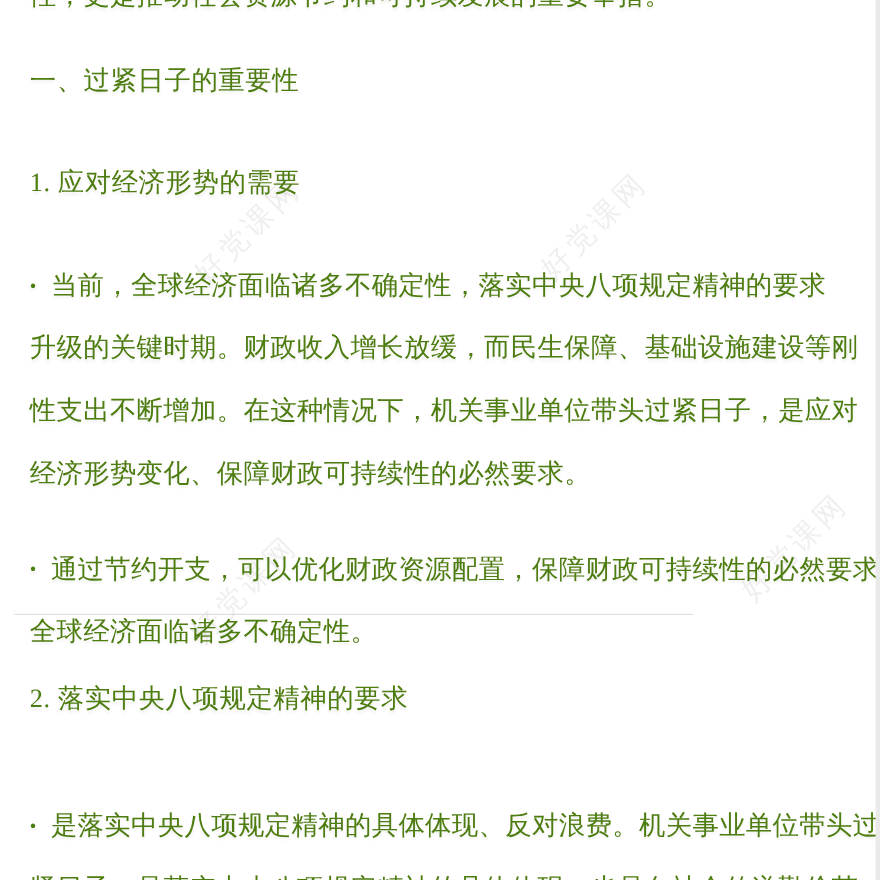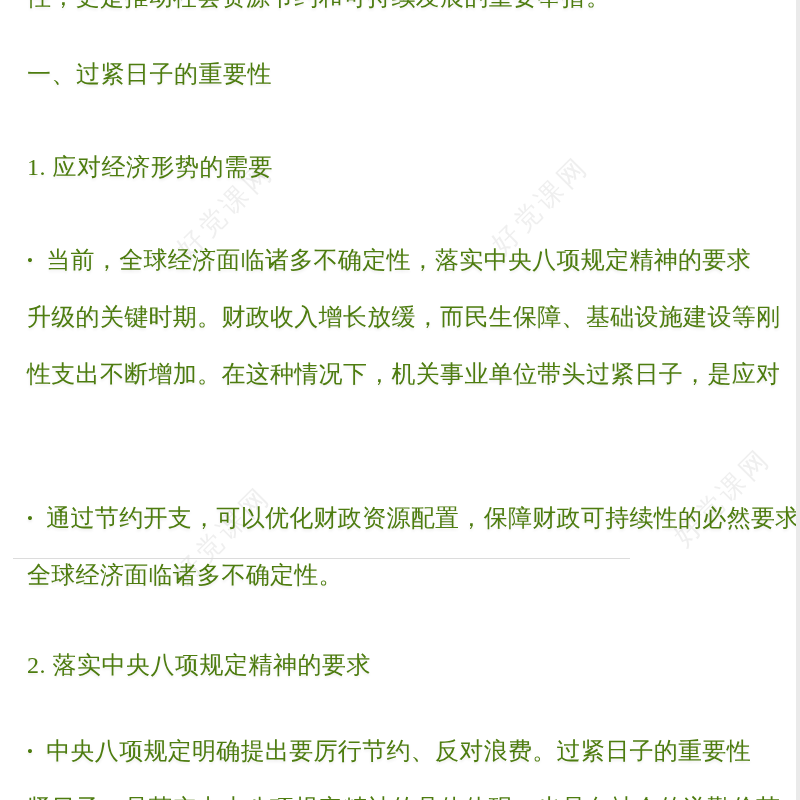--- a/index.html
+++ b/index.html
@@ -75,29 +75,30 @@
 
   <div class="line heading" style="top:59px;">一、过紧日子的重要性</div>
 
   <div class="line heading" style="top:152px;font-family:Liberation Serif, serif;">1. 应对经济形势的需要</div>
 
   <div class="line" style="top:245px;">
     <span class="bullet">•</span><span>当前，全球经济面临诸多不确定性，落实中央八项规定精神的要求</span>
   </div>
   <div class="line" style="top:359px;">性支出不断增加。在这种情况下，机关事业单位带头过紧日子，是应对</div>
   <div class="line" style="top:302px;">升级的关键时期。财政收入增长放缓，而民生保障、基础设施建设等刚</div>
+  <div class="line" style="top:416px;">经济形势变化、保障财政可持续性的必然要求。</div>
 
   <div class="line" style="top:503px;">
     <span class="bullet">•</span><span>通过节约开支，可以优化财政资源配置，保障财政可持续性的必然要求，</span>
   </div>
   <div class="hairline" style="top:558px; left:13px; width:617px;"></div>
   <div class="line" style="top:560px;">全球经济面临诸多不确定性。</div>
 
-  <div class="line heading" style="top:650px;text-align:center;">2. 落实中央八项规定精神的要求</div>
+  <div class="line heading" style="top:621px;text-align:center;">2. 落实中央八项规定精神的要求</div>
 
   <div class="line" style="top:736px;">
-    <span class="bullet">•</span><span>中央八项规定明确提出要厉行节约、反对浪费。过紧日子的重要性</span>
+    <span class="bullet">•</span><span>是落实中央八项规定精神的具体体现、反对浪费。机关事业单位带头过</span>
   </div>
   <div class="line" style="top:793px;">紧日子，是落实中央八项规定精神的具体体现，也是向社会传递勤俭节</div>
 
   <div class="right-edge"></div>
 
 </div>
 
 </body></html>

